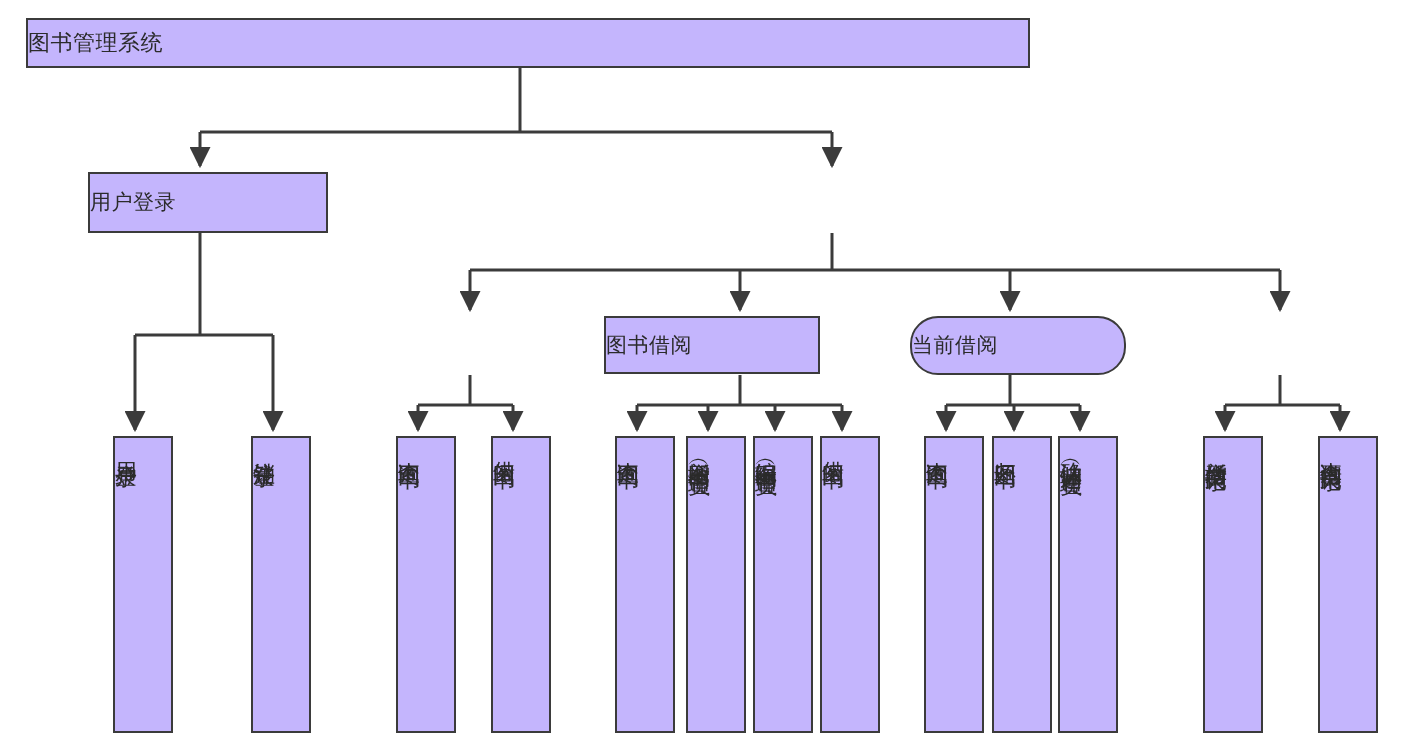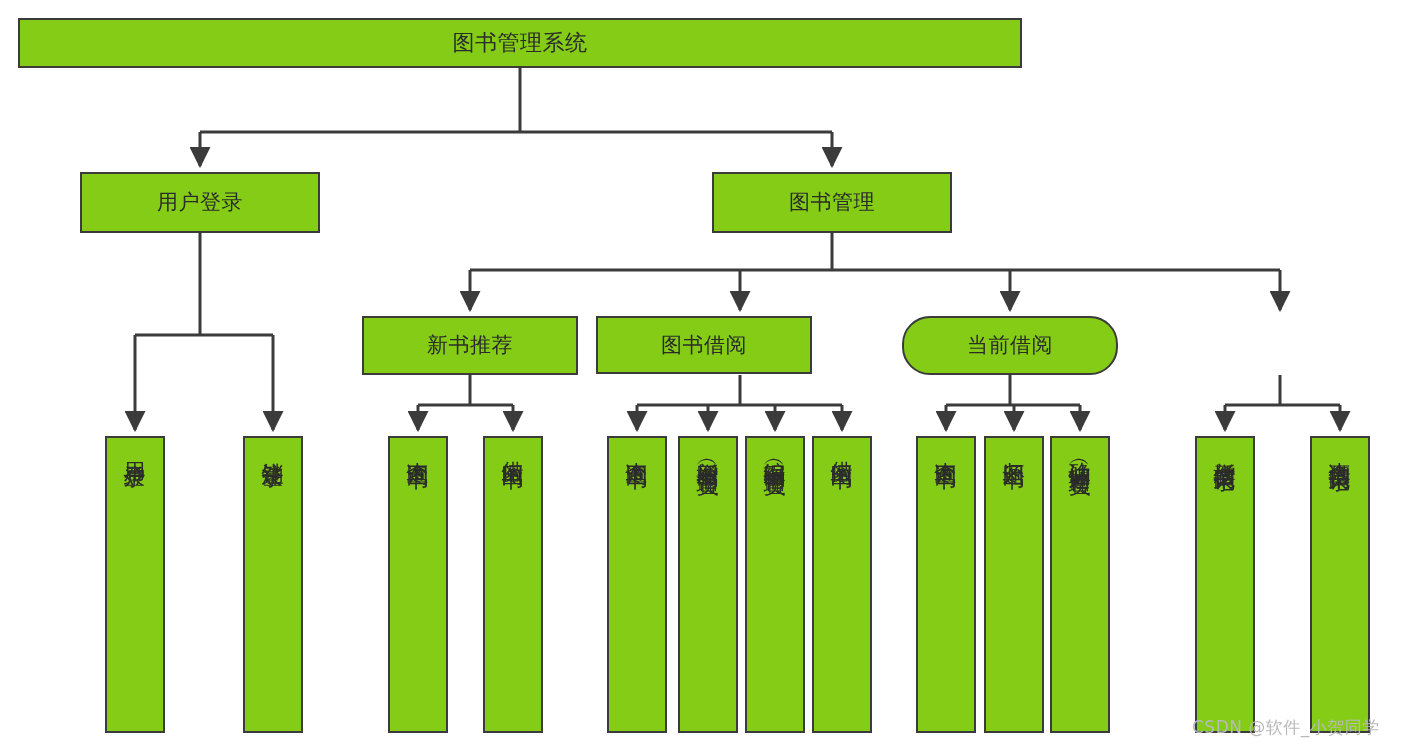--- a/index.html
+++ b/index.html
@@ -21,26 +21,27 @@
   #diagram-svg {
     position: absolute;
     left: 0;
     top: 0;
     width: 1405px;
     height: 747px;
   }
   .node-box {
     position: absolute;
     box-sizing: border-box;
-    background: #84cc16;
+    background: #c4b5fd;
     border: 2px solid #3b3b3b;
     display: flex;
     align-items: center;
-    justify-content: center;
+    justify-content: flex-start;
     overflow: hidden;
+    margin-left: 8px;
   }
   .node-label {
     font-family: "DejaVu Sans", "Liberation Sans", sans-serif;
     color: #2b2b2b;
     line-height: 1.18;
     text-align: center;
     white-space: nowrap;
   }
   .node-h .node-label {
     font-size: 21px;
@@ -127,27 +128,21 @@
     </g>
   </svg>
 
   <div class="node-box node-h node-root" style="left:18px; top:18px; width:1004px; height:50px;">
     <span class="node-label">图书管理系统</span>
   </div>
 
   <div class="node-box node-h" style="left:80px; top:172px; width:240px; height:61px;">
     <span class="node-label">用户登录</span>
   </div>
-  <div class="node-box node-h" style="left:712px; top:172px; width:240px; height:61px;">
-    <span class="node-label">图书管理</span>
-  </div>
 
-  <div class="node-box node-h" style="left:362px; top:316px; width:216px; height:59px;">
-    <span class="node-label">新书推荐</span>
-  </div>
   <div class="node-box node-h" style="left:596px; top:316px; width:216px; height:58px;">
     <span class="node-label">图书借阅</span>
   </div>
   <div class="node-box node-h" style="left:902px; top:316px; width:216px; height:59px;border-radius:28px;">
     <span class="node-label">当前借阅</span>
   </div>
 
   <div class="node-box node-v" style="left:105px; top:436px; width:60px; height:297px;">
     <span class="node-label">用户登录</span>
   </div>
@@ -185,15 +180,14 @@
     <span class="node-label">确认归还（管理员）</span>
   </div>
 
   <div class="node-box node-v" style="left:1195px; top:436px; width:60px; height:297px;">
     <span class="node-label">新增借阅记录</span>
   </div>
   <div class="node-box node-v" style="left:1310px; top:436px; width:60px; height:297px;">
     <span class="node-label">查询借阅记录</span>
   </div>
 
-  <div class="watermark" style="left:1192px; top:716px;">CSDN @软件_小贺同学</div>
 
 </div>
 
 </body></html>

